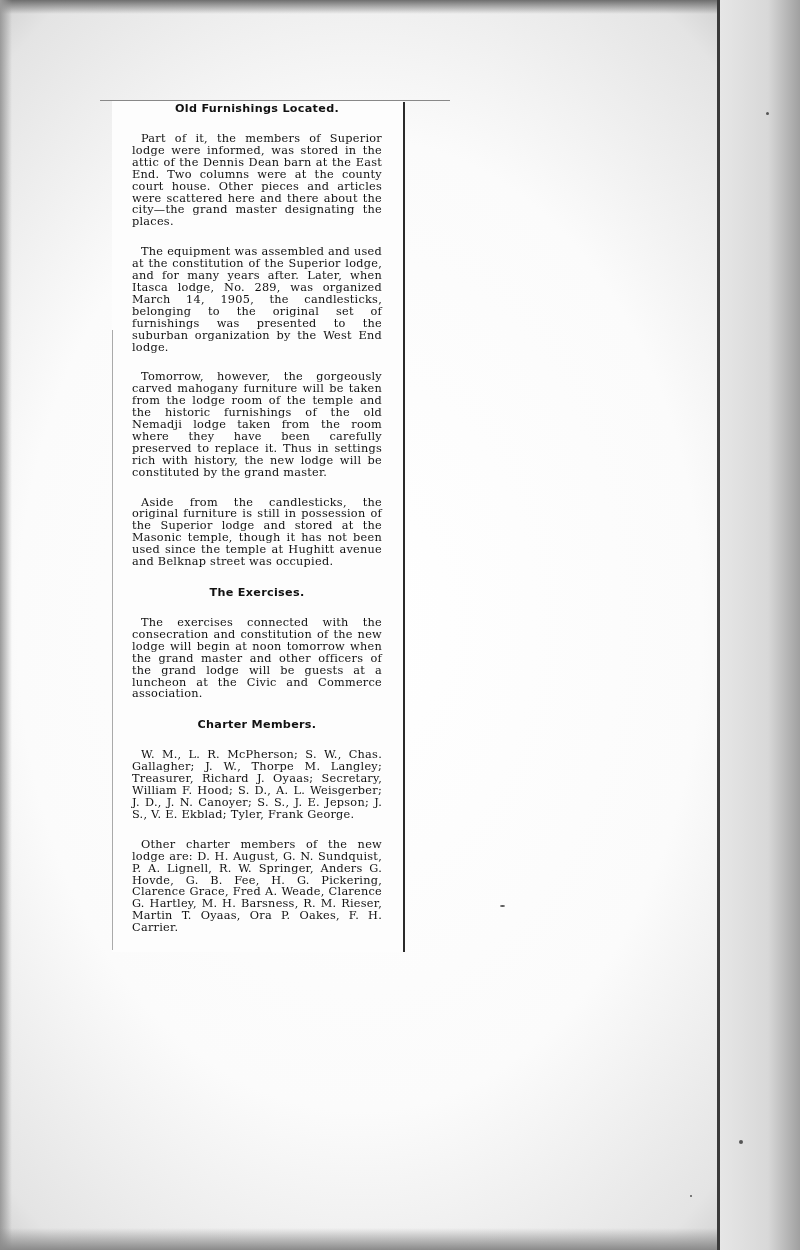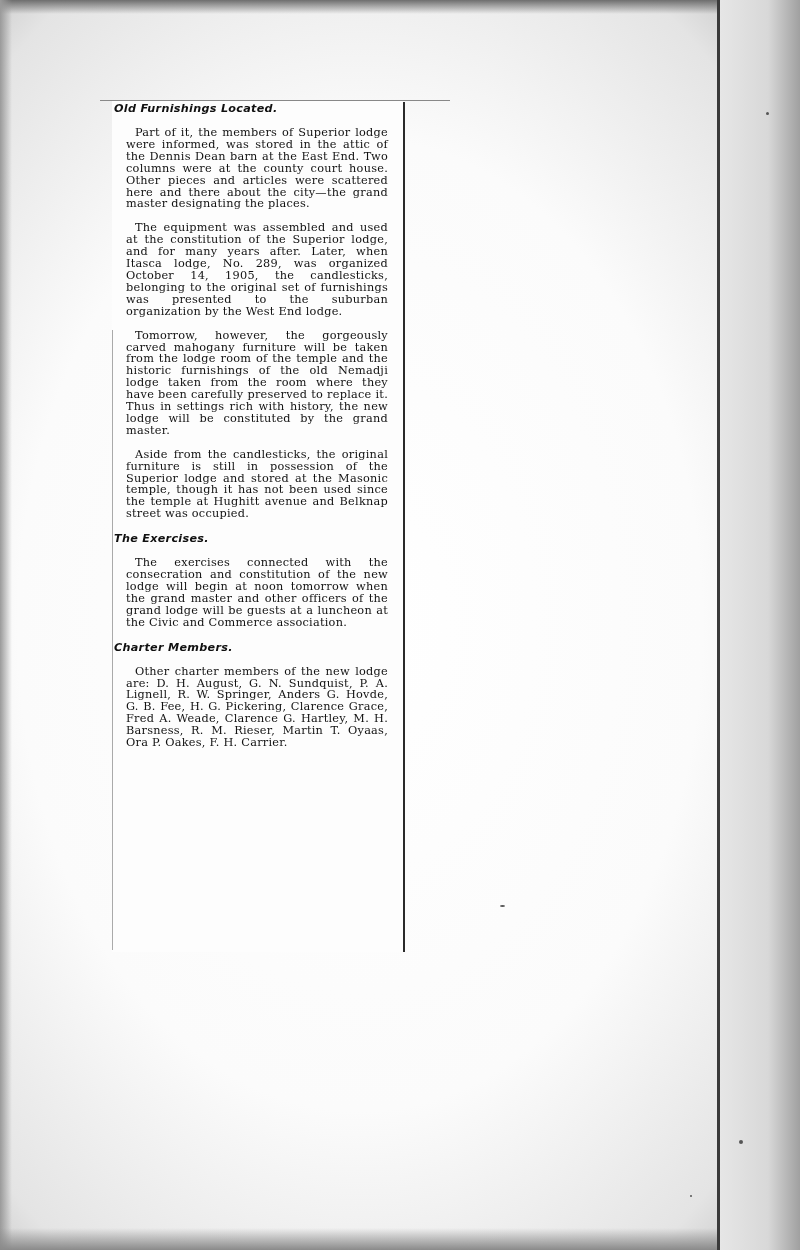--- a/index.html
+++ b/index.html
@@ -67,32 +67,31 @@
       left: 114px;
       top: 102px;
       width: 286px;
       color: #111;
       font-size: 11.3px;
       line-height: 11.9px;
       text-align: justify;
       letter-spacing: 0.25px;
     }
     .column p {
-      margin: 12px;
+      margin: 18px;
       text-indent: 9px;
     }
     .column h2 {
       margin: 0;
       font-family: "DejaVu Sans", sans-serif;
       font-weight: bold;
       font-size: 11.2px;
       line-height: 13px;
-      text-align: left;
+      text-align: center;
       letter-spacing: 0.3px;
-      font-style: italic;
     }
     .speck {
       position: absolute; background: #555; border-radius: 50%;
     }
   </style>
 </head>
 <body>
 
 <div class="page">
   <div class="edge-top"></div>
@@ -102,28 +101,29 @@
   <div class="fold-line"></div>
 
   <div class="clipping"></div>
   <div class="clip-top-rule"></div>
   <div class="clip-right-rule"></div>
   <div class="clip-left-rule"></div>
 
   <div class="column">
     <h2>Old Furnishings Located.</h2>
     <p>Part of it, the members of Superior lodge were informed, was stored in the attic of the Dennis Dean barn at the East End. Two columns were at the county court house. Other pieces and articles were scattered here and there about the city—the grand master designating the places.</p>
-    <p>The equipment was assembled and used at the constitution of the Superior lodge, and for many years after. Later, when Itasca lodge, No. 289, was organized October 14, 1905, the candlesticks, belonging to the original set of furnishings was presented to the suburban organization by the West End lodge.</p>
+    <p>The equipment was assembled and used at the constitution of the Superior lodge, and for many years after. Later, when Itasca lodge, No. 289, was organized March 14, 1905, the candlesticks, belonging to the original set of furnishings was presented to the suburban organization by the West End lodge.</p>
     <p>Tomorrow, however, the gorgeously carved mahogany furniture will be taken from the lodge room of the temple and the historic furnishings of the old Nemadji lodge taken from the room where they have been carefully preserved to replace it. Thus in settings rich with history, the new lodge will be constituted by the grand master.</p>
     <p>Aside from the candlesticks, the original furniture is still in possession of the Superior lodge and stored at the Masonic temple, though it has not been used since the temple at Hughitt avenue and Belknap street was occupied.</p>
 
     <h2 style="margin-top:6px;">The Exercises.</h2>
     <p>The exercises connected with the consecration and constitution of the new lodge will begin at noon tomorrow when the grand master and other officers of the grand lodge will be guests at a luncheon at the Civic and Commerce association.</p>
 
     <h2>Charter Members.</h2>
+    <p>W. M., L. R. McPherson; S. W., Chas. Gallagher; J. W., Thorpe M. Langley; Treasurer, Richard J. Oyaas; Secretary, William F. Hood; S. D., A. L. Weisgerber; J. D., J. N. Canoyer; S. S., J. E. Jepson; J. S., V. E. Ekblad; Tyler, Frank George.</p>
     <p>Other charter members of the new lodge are: D. H. August, G. N. Sundquist, P. A. Lignell, R. W. Springer, Anders G. Hovde, G. B. Fee, H. G. Pickering, Clarence Grace, Fred A. Weade, Clarence G. Hartley, M. H. Barsness, R. M. Rieser, Martin T. Oyaas, Ora P. Oakes, F. H. Carrier.</p>
   </div>
 
   <div class="speck" style="left:739px;top:1140px;width:4px;height:4px;"></div>
   <div class="speck" style="left:766px;top:112px;width:3px;height:3px;"></div>
   <div class="speck" style="left:690px;top:1195px;width:2px;height:2px;"></div>
   <div class="speck" style="left:500px;top:905px;width:5px;height:2px;"></div>
 </div>
 
 </body></html>

